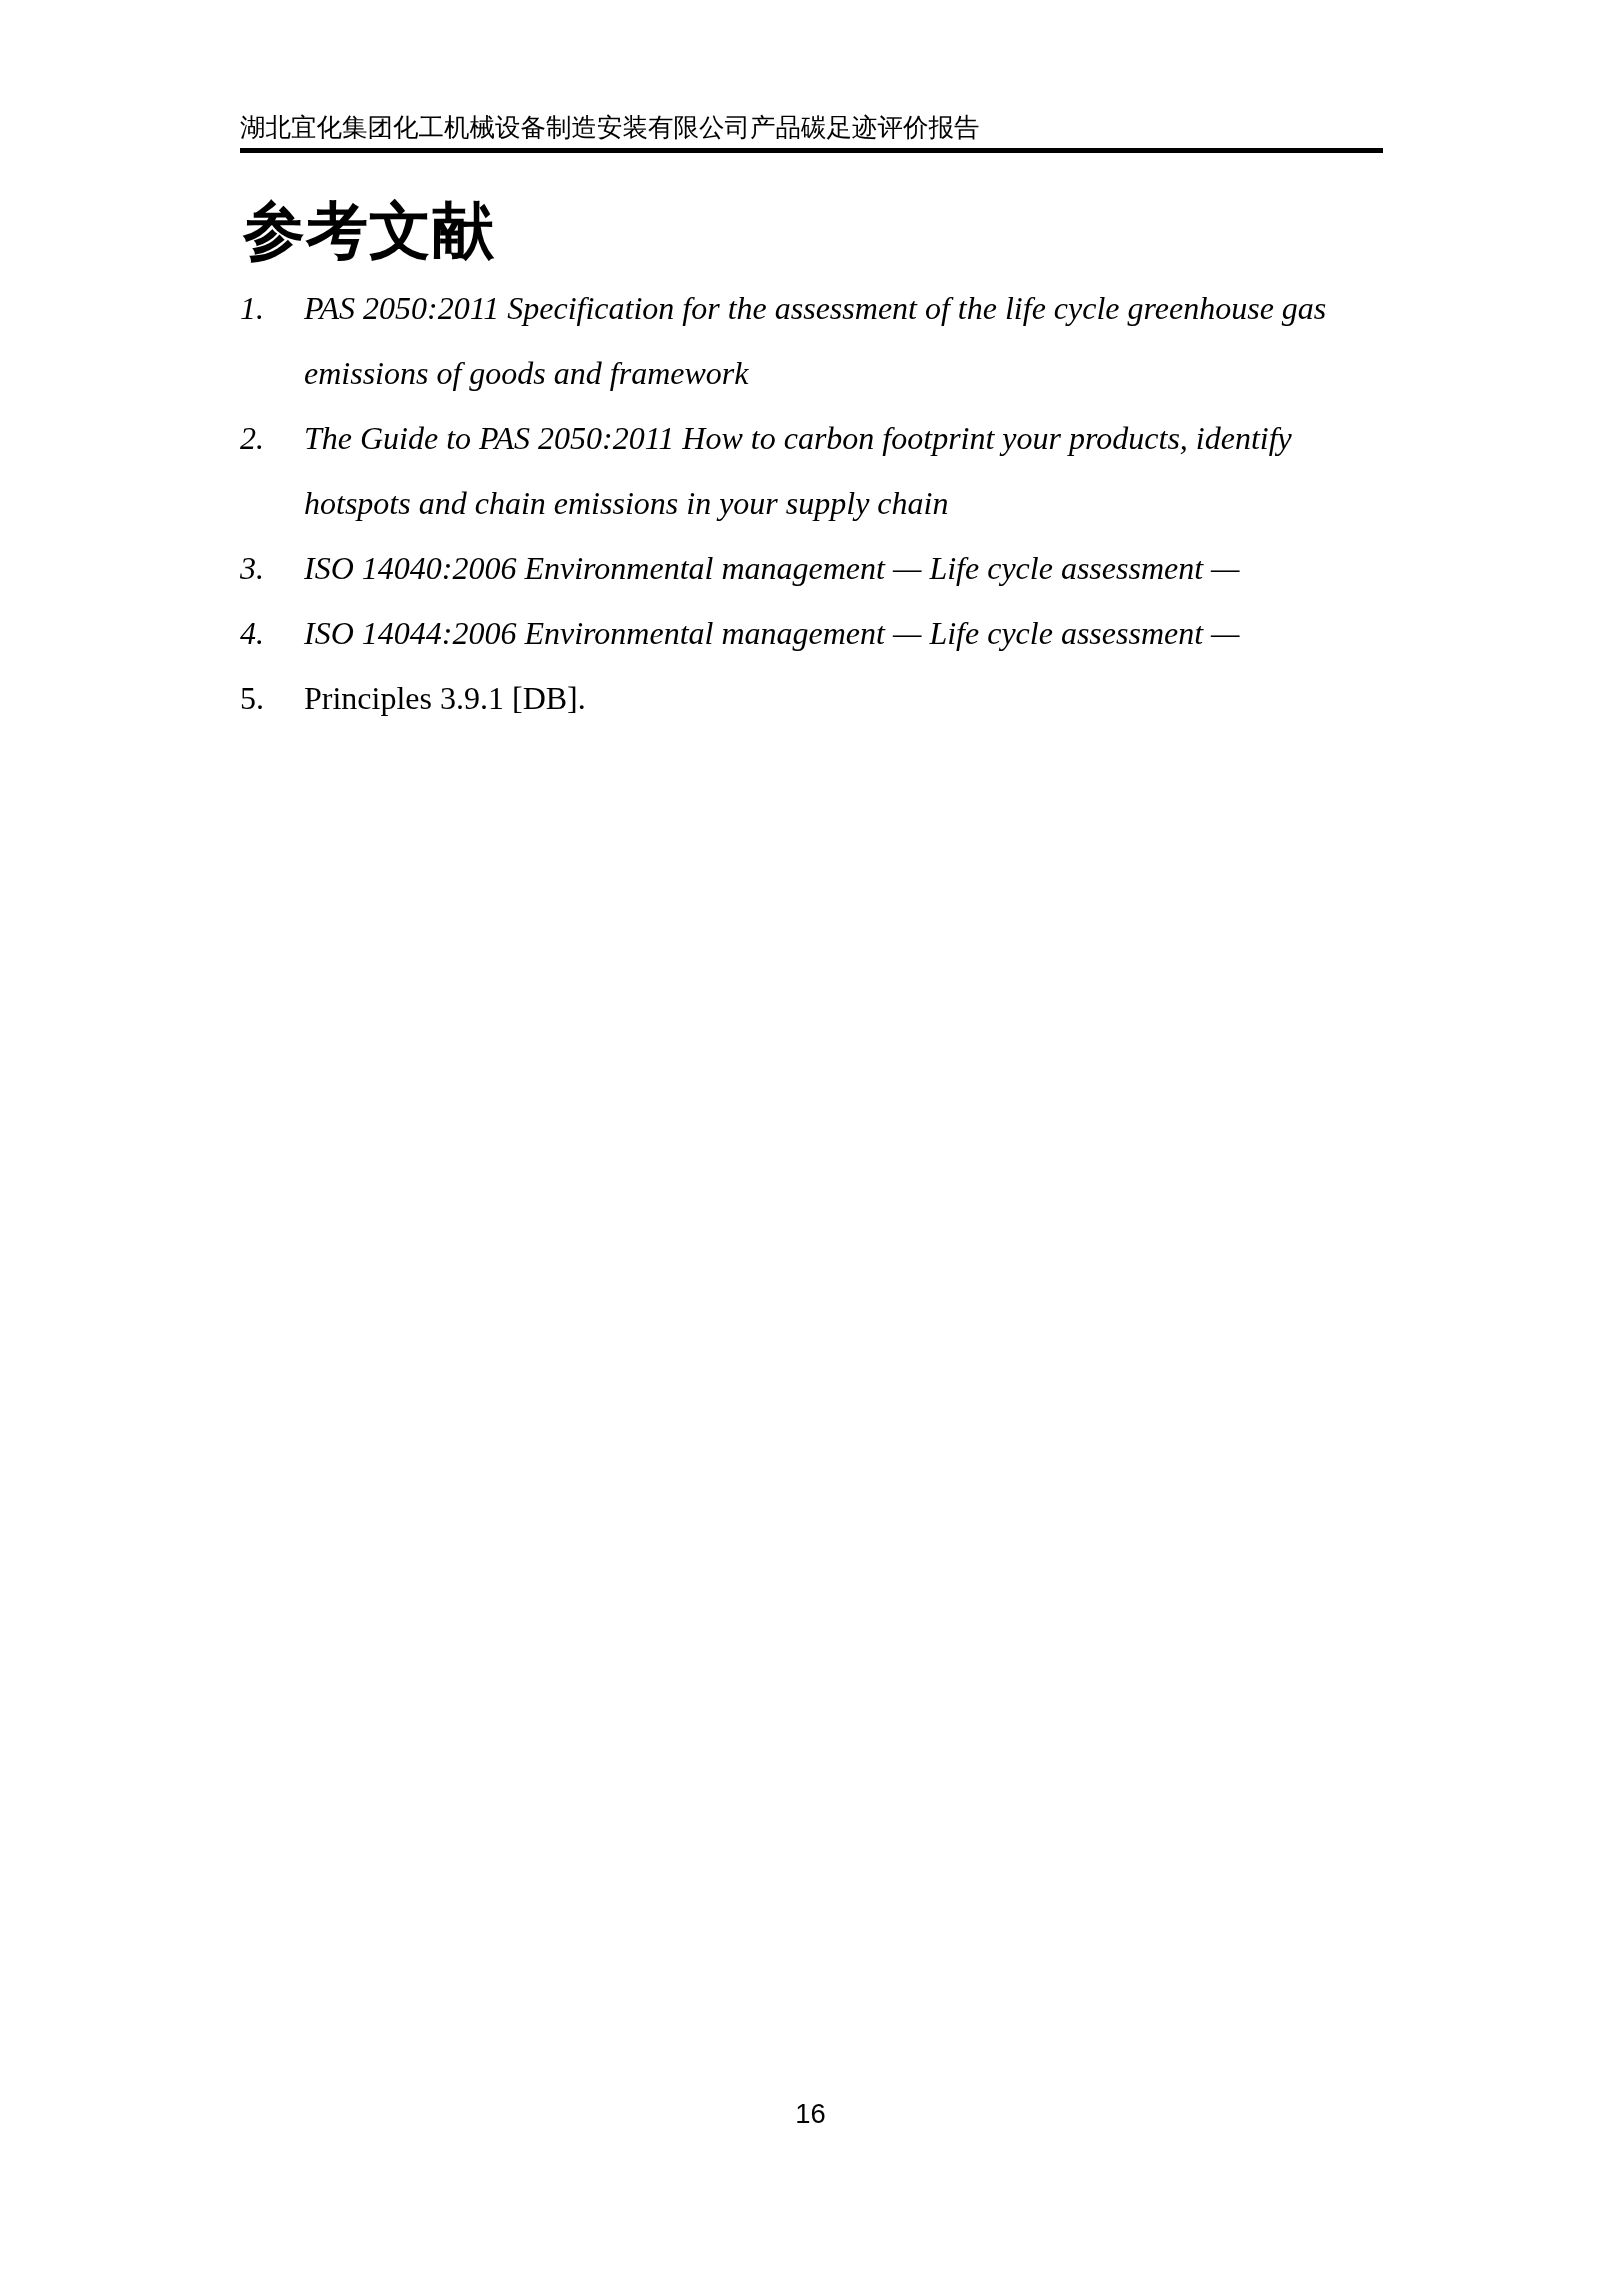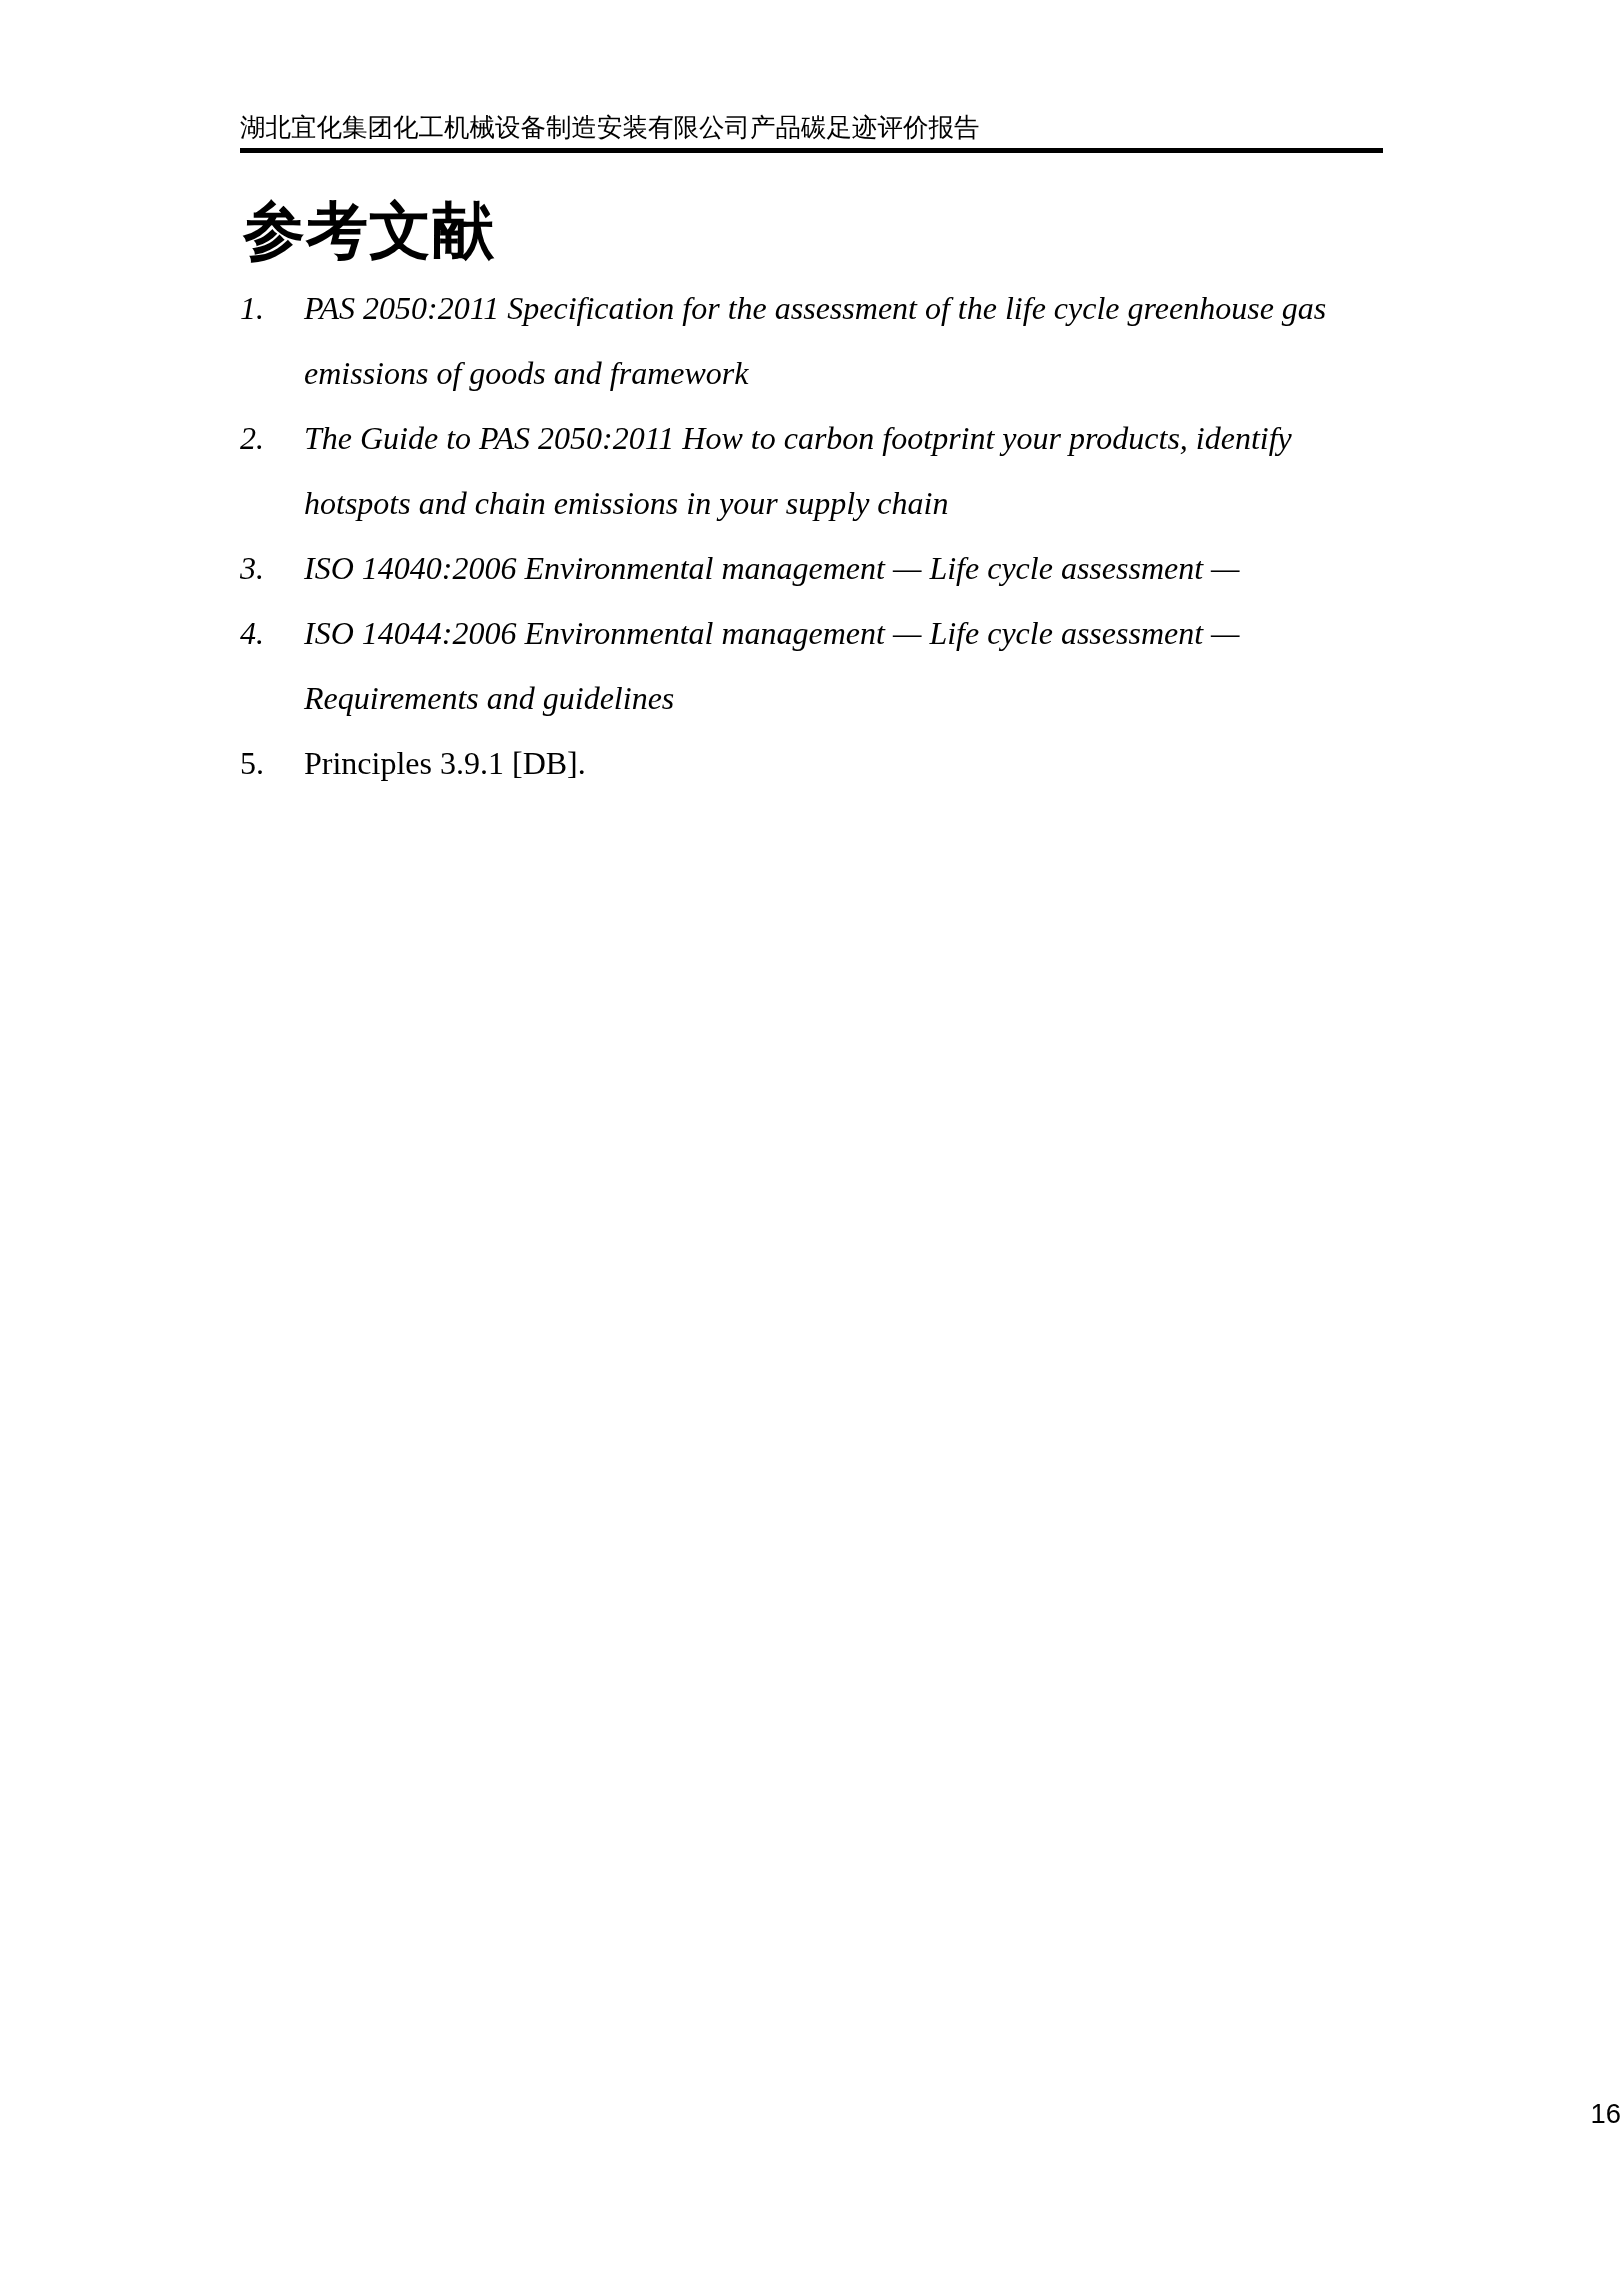--- a/index.html
+++ b/index.html
@@ -70,21 +70,21 @@
   }
   .ref-line {
     line-height: 65px;
     white-space: nowrap;
   }
   .footer {
     position: absolute;
     left: 0;
     top: 2099px;
     width: 100%;
-    text-align: right;
+    text-align: center;
     font-family: "Liberation Sans", "DejaVu Sans", sans-serif;
     font-size: 27.4px;
     line-height: 29px;
   }
 </style>
 </head>
 <body>
 
 <div class="page">
 
@@ -105,21 +105,20 @@
         <div class="ref-line">The Guide to PAS 2050:2011 How to carbon footprint your products, identify</div>
         <div class="ref-line">hotspots and chain emissions in your supply chain</div>
       </li>
       <li class="ref italic">
         <span class="ref-num">3.</span>
         <div class="ref-line">ISO 14040:2006 Environmental management — Life cycle assessment —</div>
       </li>
       <li class="ref italic">
         <span class="ref-num">4.</span>
         <div class="ref-line">ISO 14044:2006 Environmental management — Life cycle assessment —</div>
-        <div class="ref-line">Requirements and guidelines</div>
       </li>
       <li class="ref">
         <span class="ref-num">5.</span>
         <div class="ref-line">Principles 3.9.1 [DB].</div>
       </li>
     </ol>
 
   <div class="footer">
     <span>16</span>
   </div>

